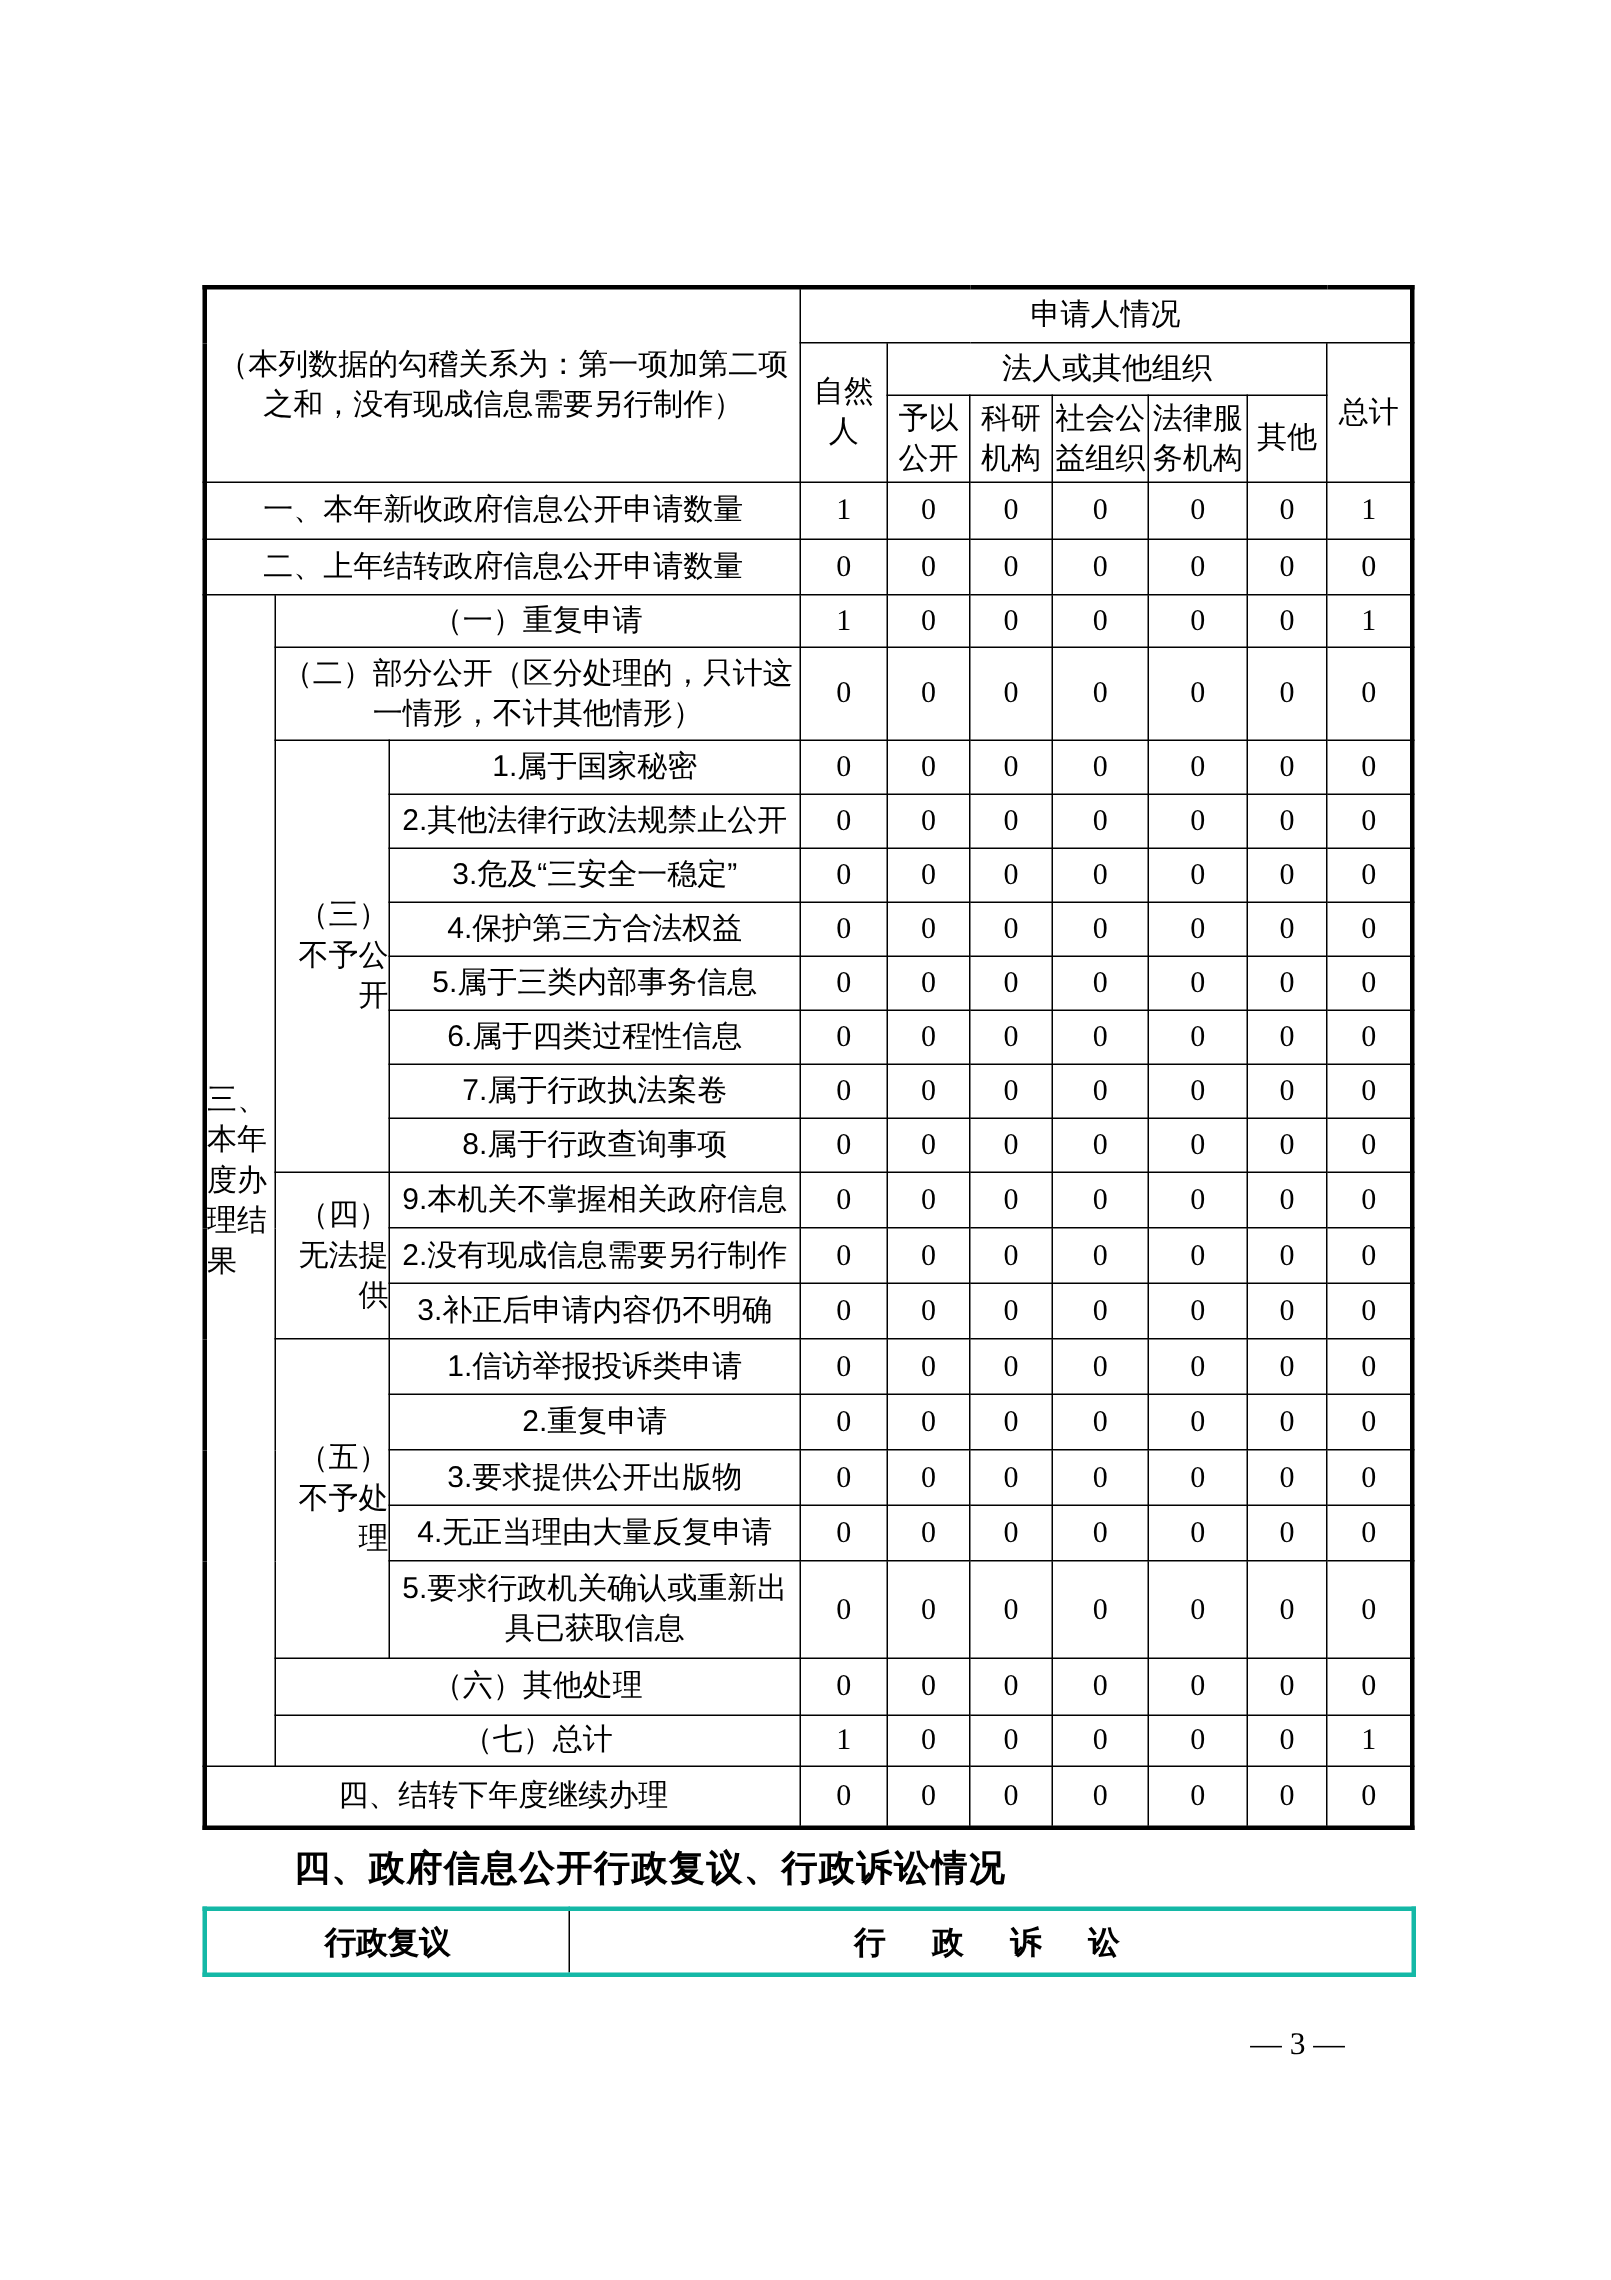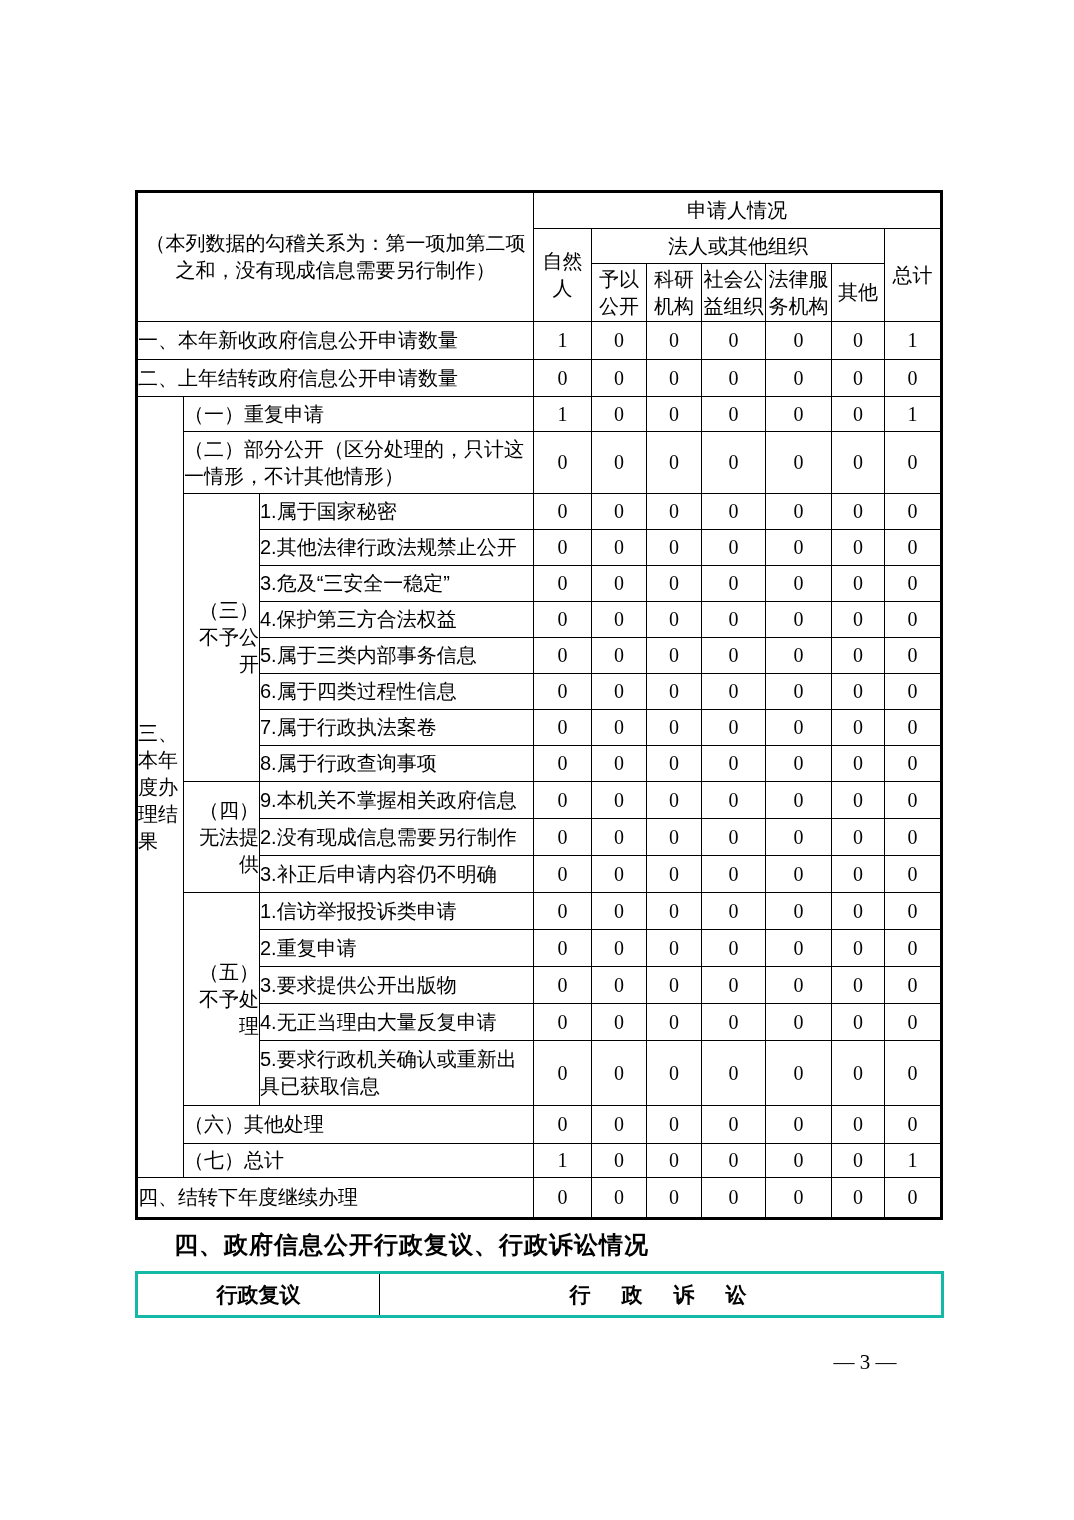--- a/index.html
+++ b/index.html
@@ -7,31 +7,31 @@
   .page{position:relative;width:1074px;height:1520px;background:#fff;overflow:hidden;}
 
   table.main{position:absolute;left:135px;top:190px;width:806px;
     border-collapse:collapse;table-layout:fixed;border:3px solid #000;}
   table.main td{border:1px solid #000;vertical-align:middle;padding:0;
     font-size:20px;line-height:1.35;overflow:hidden;}
 
   .hdr{text-align:center;font-size:20px;}
   .sub{text-align:center;font-size:19px;line-height:1.3;padding:0 1px;}
   .note{text-align:center;font-size:19px;line-height:1.75;padding:0 12px;}
-  .lab{text-align:left;padding:0 2px 0 5px;}
-  .item{text-align:left;padding:0 2px 0 3px;margin-left:12px;}
+  .lab{text-align:center;padding:0 2px 0 5px;}
+  .item{text-align:center;padding:0 2px 0 3px;margin-left:12px;}
   .grp{text-align:right;font-size:17px;line-height:1.7;padding:0 1px 0 2px;}
   .sec{text-align:left;font-size:19px;line-height:1.5;padding:0 3px;margin-left:20px;}
   .num{font-family:"Liberation Serif",serif;text-align:center;font-size:20px;}
 
   tr.h37{height:37px} tr.h35{height:35px} tr.h58{height:58px}
   tr.h38{height:38px} tr.h62{height:62px} tr.h36{height:36px}
   tr.h65{height:65px} tr.h34{height:34px} tr.h41{height:41px}
 
-  .heading{position:absolute;left:174px;top:1229px;font-size:24px;font-weight:bold;
+  .heading{position:absolute;left:196px;top:1229px;font-size:24px;font-weight:bold;
     letter-spacing:1px;}
 
   table.t2{position:absolute;left:135px;top:1271px;width:806px;
     border-collapse:collapse;table-layout:fixed;border:3px solid #14b8a6;}
   table.t2 td{border:1px solid #000;vertical-align:middle;height:39px;
     text-align:center;font-size:21px;font-weight:bold;}
   td.t2r{letter-spacing:5px;}
 
   .pagenum{position:absolute;left:800px;top:1350px;width:130px;text-align:center;
     font-size:21px;font-family:"Liberation Serif",serif;}

